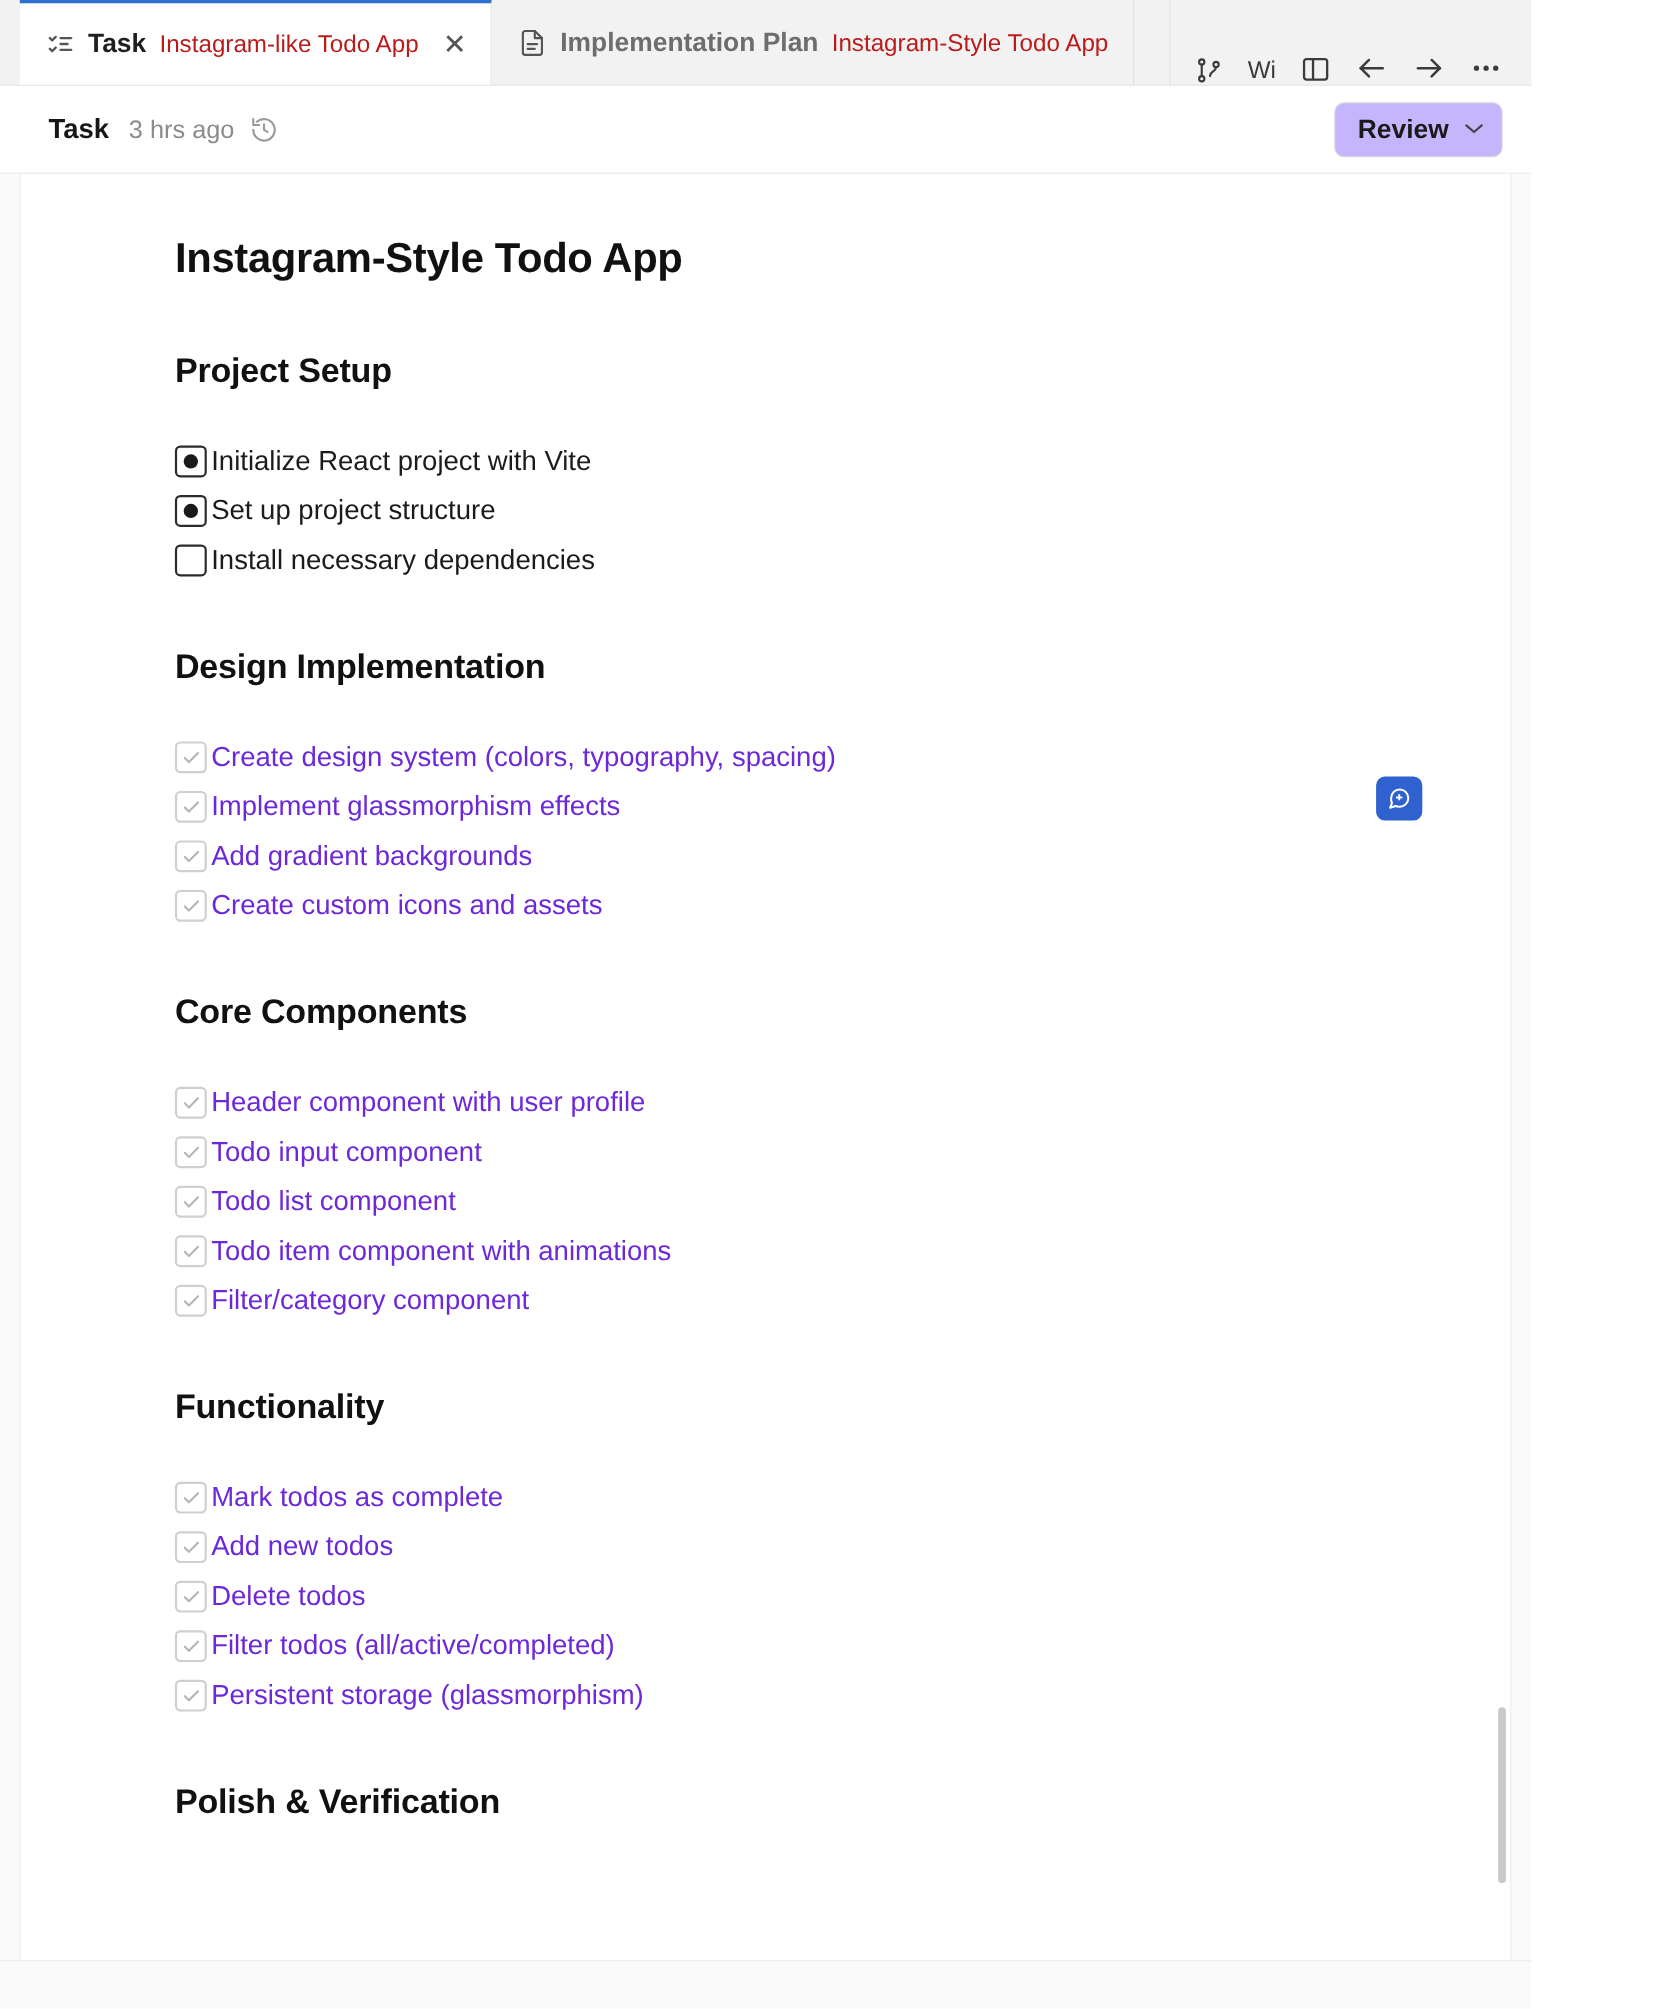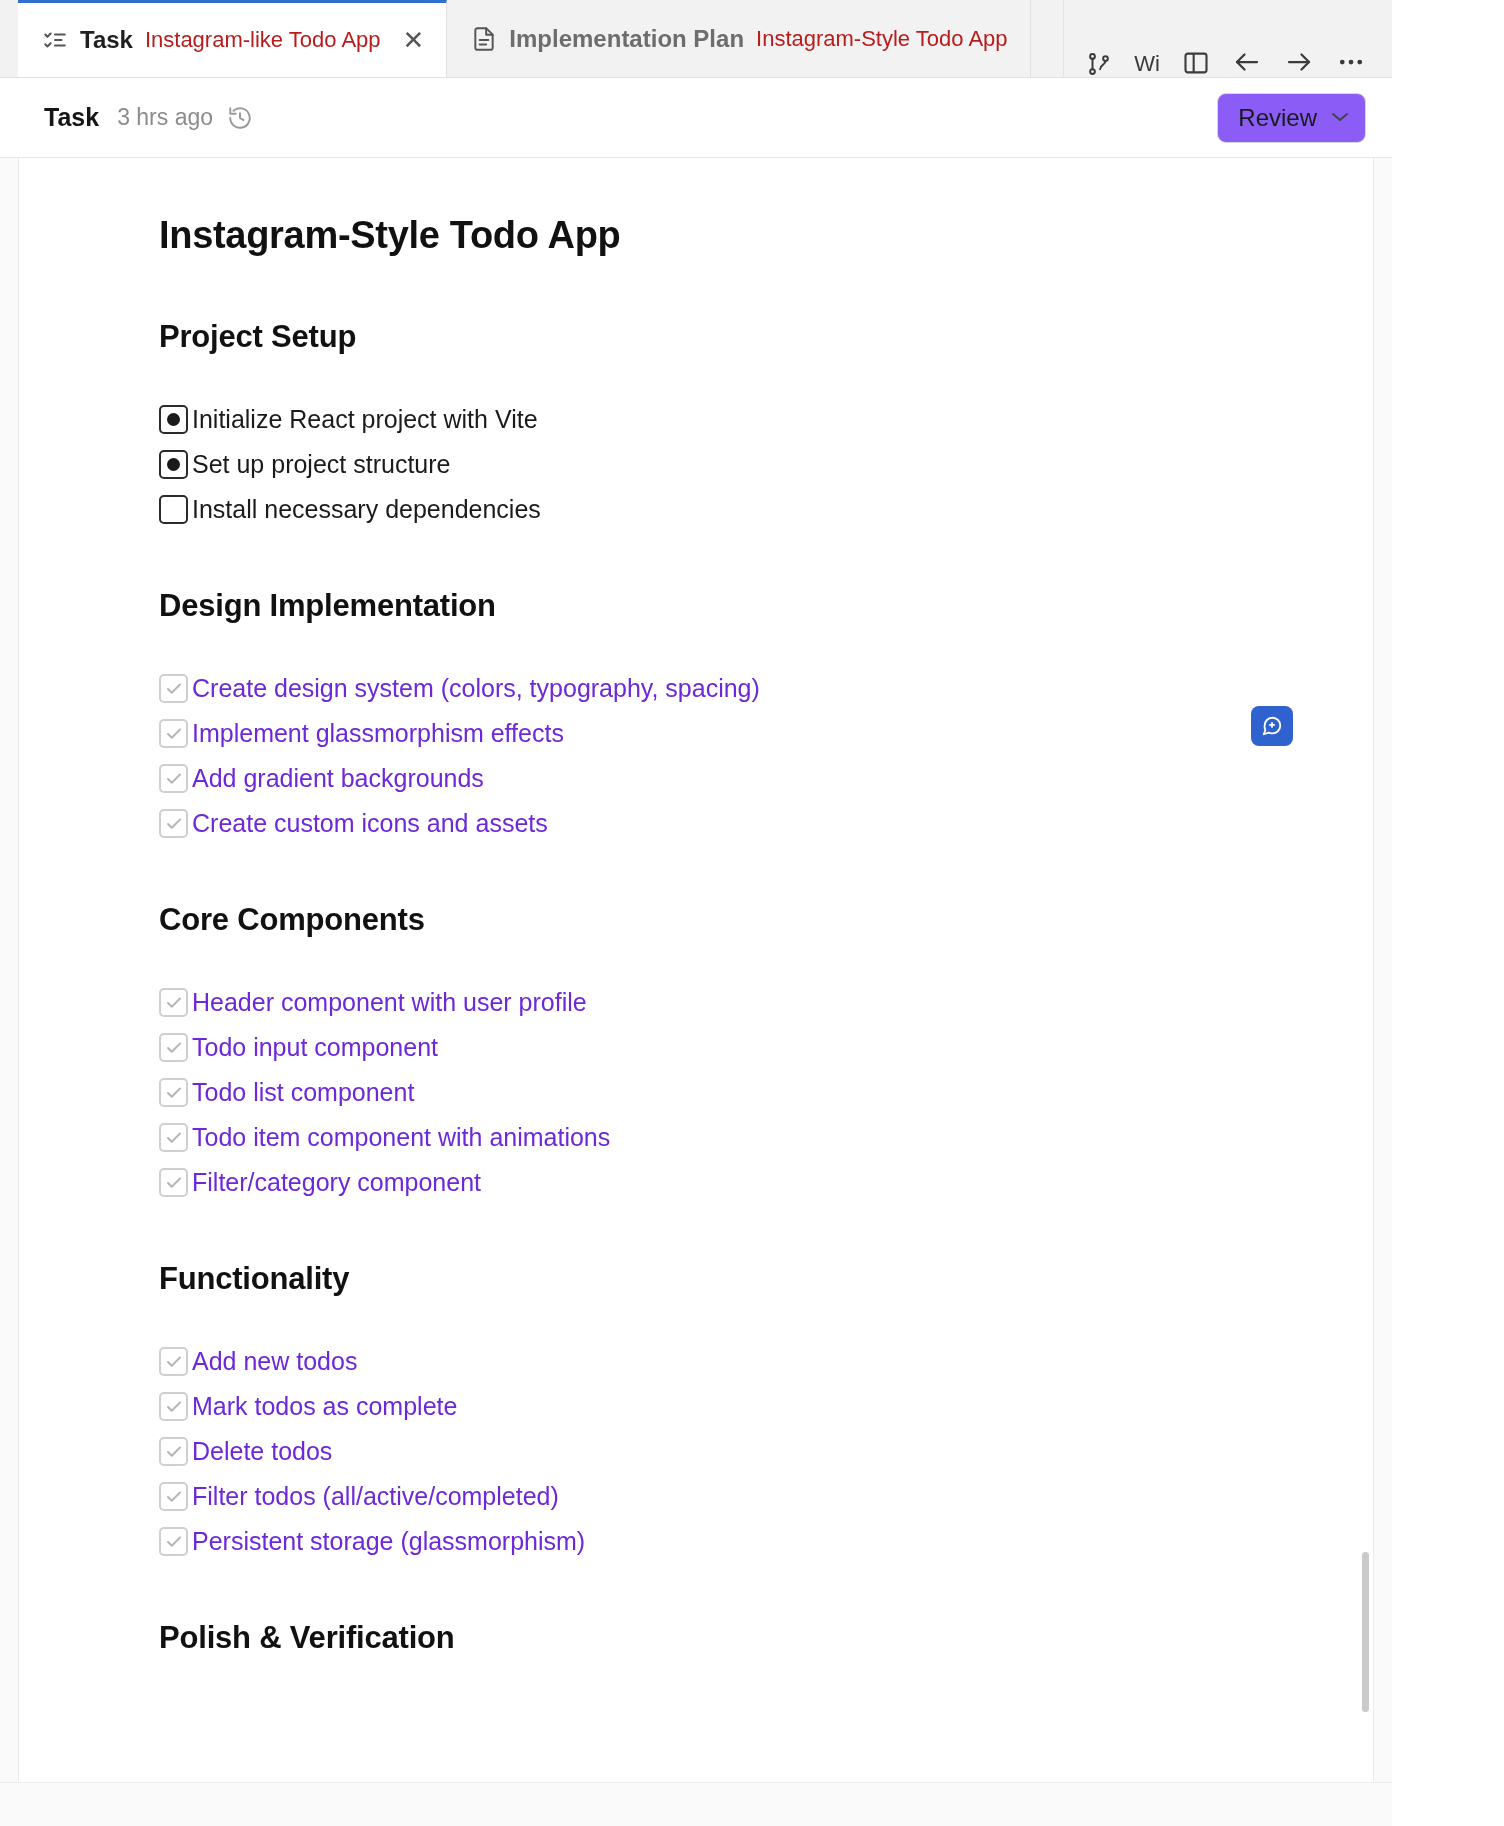--- a/index.html
+++ b/index.html
@@ -113,26 +113,26 @@
     font-size: 23px;
     color: #8b8b8b;
   }
   .history-icon { margin-left: 14px; color: #9a9a9a; display: inline-flex; }
   .review-btn {
     margin-left: auto;
     display: flex;
     align-items: center;
     gap: 14px;
     border: 1px solid #d8d8d8;
-    background: #8b5cf6;
+    background: #c4b5fd;
     border-radius: 9px;
     padding: 10px 16px 10px 20px;
     font-size: 24px;
     color: #1a1a1a;
-    font-weight: 400;
+    font-weight: 700;
   }
   .chev { font-size: 17px; color: #444; }
 
   
   .content-wrap {
     flex: 1;
     background: #fafafa;
     display: flex;
     overflow: hidden;
   }
@@ -430,29 +430,29 @@
         </div>
 
         <div class="sec-block">
           <h2 class="sec">Functionality</h2>
           <div class="item done">
             <span class="cb checked">
               <svg width="18" height="18" viewBox="0 0 24 24" fill="none" stroke="currentColor" stroke-width="2.6" stroke-linecap="round" stroke-linejoin="round">
                   <polyline points="4 12 9 17 20 6"></polyline>
                 </svg>
             </span>
+            <span class="txt">Mark todos as complete</span>
+          </div>
+          <div class="item done">
+            <span class="cb checked">
+              <svg width="18" height="18" viewBox="0 0 24 24" fill="none" stroke="currentColor" stroke-width="2.6" stroke-linecap="round" stroke-linejoin="round">
+                  <polyline points="4 12 9 17 20 6"></polyline>
+                </svg>
+            </span>
             <span class="txt">Add new todos</span>
-          </div>
-          <div class="item done">
-            <span class="cb checked">
-              <svg width="18" height="18" viewBox="0 0 24 24" fill="none" stroke="currentColor" stroke-width="2.6" stroke-linecap="round" stroke-linejoin="round">
-                  <polyline points="4 12 9 17 20 6"></polyline>
-                </svg>
-            </span>
-            <span class="txt">Mark todos as complete</span>
           </div>
           <div class="item done">
             <span class="cb checked">
               <svg width="18" height="18" viewBox="0 0 24 24" fill="none" stroke="currentColor" stroke-width="2.6" stroke-linecap="round" stroke-linejoin="round">
                   <polyline points="4 12 9 17 20 6"></polyline>
                 </svg>
             </span>
             <span class="txt">Delete todos</span>
           </div>
           <div class="item done">

